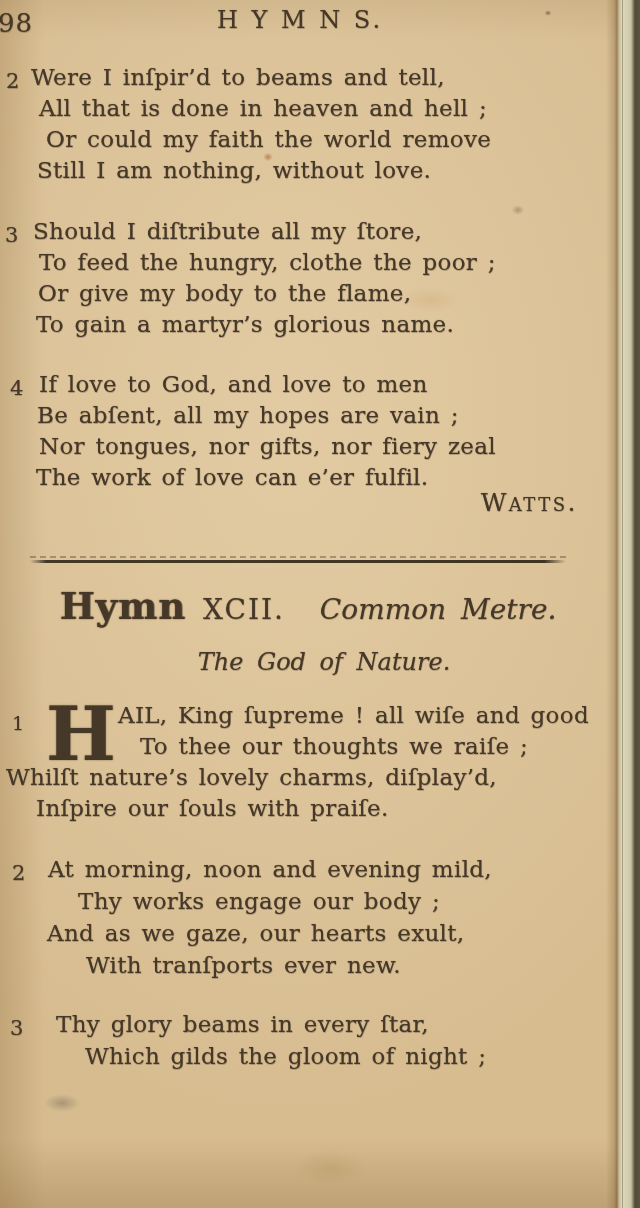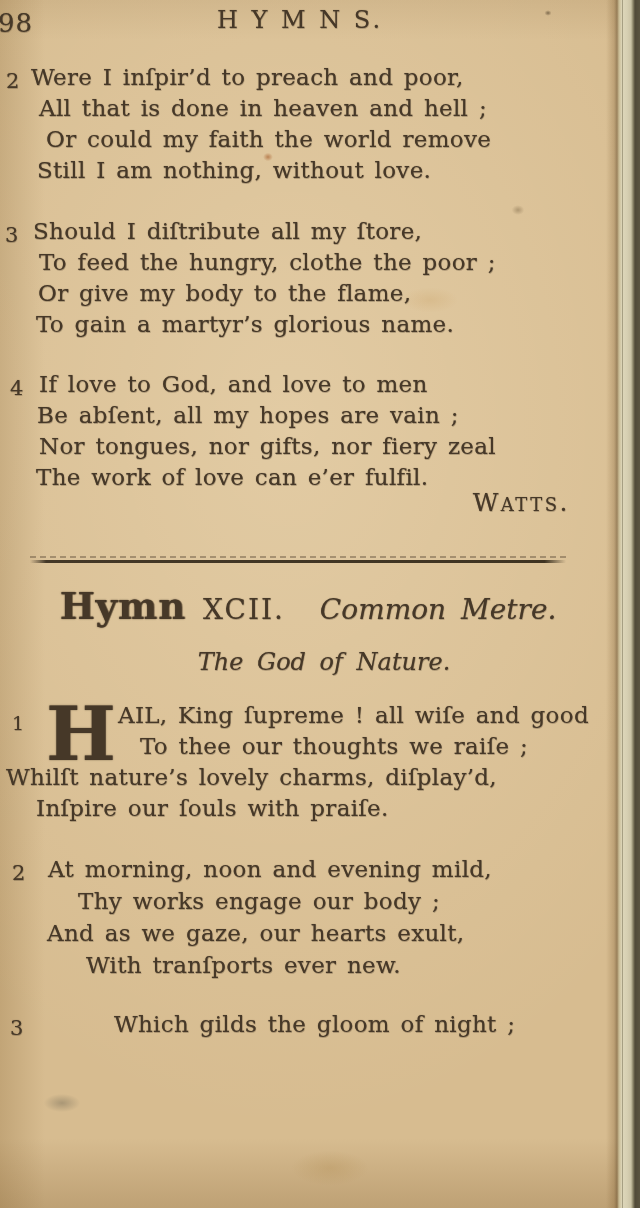--- a/index.html
+++ b/index.html
@@ -25,21 +25,21 @@
   .ink{
     color:#463828;
     text-shadow:0 0 1px rgba(70,56,40,.55), .5px .5px .5px rgba(70,56,40,.25);
   }
   .abs{position:absolute;}
   .page-number{left:-2px;top:8px;font-size:26px;letter-spacing:1px;}
   .running-head{left:0;top:6px;width:600px;text-align:center;font-size:24px;letter-spacing:3px;}
   .verse{position:absolute;left:0;right:46px;font-size:23px;line-height:31px;word-spacing:3px;letter-spacing:.3px;}
   .vnum{position:absolute;top:4px;font-size:21px;}
   .vline{white-space:pre;}
-  .attribution{left:0;top:488px;width:570px;text-align:right;font-variant:small-caps;
+  .attribution{left:8px;top:488px;width:570px;text-align:right;font-variant:small-caps;
     font-size:25px;letter-spacing:2.5px;}
   .divider{left:30px;top:556px;width:536px;height:5px;border-top:2px dashed rgba(70,56,39,.38);}
   .divider::after{content:"";position:absolute;left:0;right:0;top:2px;height:2.5px;
     background:linear-gradient(90deg, rgba(68,56,39,0), #443827 3%, #3f3422 96%, rgba(68,56,39,0));}
   .hymn-heading{left:0;top:584px;width:616px;text-align:center;font-size:28px;}
   .hymn-word{font-weight:bold;font-size:37px;letter-spacing:1px;
     text-shadow:0 0 1.5px rgba(60,46,30,.9), 1px 0 0 rgba(60,46,30,.5);}
   .hymn-num{margin-left:8px;letter-spacing:2px;}
   .hymn-metre{font-style:italic;margin-left:26px;word-spacing:6px;}
   .hymn-subtitle{left:11px;top:648px;width:626px;text-align:center;font-style:italic;
@@ -65,21 +65,21 @@
 <body>
 
 <div class="scan">
 
   <div class="abs ink page-number">98</div>
 
   <div class="abs ink running-head">H Y M N S.</div>
 
   <section class="verse ink" style="top:62px">
     <span class="vnum" style="left:6px">2</span>
-    <div class="vline" style="margin-left:31px">Were I inſpir’d to preach and poor,</div>
+    <div class="vline" style="margin-left:31px">Were I inſpir’d to beams and tell,</div>
     <div class="vline" style="margin-left:39px">All that is done in heaven and hell ;</div>
     <div class="vline" style="margin-left:46px">Or could my faith the world remove</div>
     <div class="vline" style="margin-left:37px">Still I am nothing, without love.</div>
   </section>
 
   <section class="verse ink" style="top:216px">
     <span class="vnum" style="left:5px">3</span>
     <div class="vline" style="margin-left:33px">Should I diſtribute all my ſtore,</div>
     <div class="vline" style="margin-left:39px">To feed the hungry, clothe the poor ;</div>
     <div class="vline" style="margin-left:38px">Or give my body to the flame,</div>
@@ -118,17 +118,18 @@
   <section class="verse ink" style="top:853px;line-height:32px">
     <span class="vnum" style="left:12px">2</span>
     <div class="vline" style="margin-left:48px">At morning, noon and evening mild,</div>
     <div class="vline" style="margin-left:78px">Thy works engage our body ;</div>
     <div class="vline" style="margin-left:47px">And as we gaze, our hearts exult,</div>
     <div class="vline" style="margin-left:86px">With tranſports ever new.</div>
   </section>
 
   <section class="verse ink" style="top:1008px;line-height:32px">
     <span class="vnum" style="left:10px">3</span>
-    <div class="vline" style="margin-left:114px">Which gilds the gloom of night ;</div>
+    <div class="vline" style="margin-left:56px">Thy glory beams in every ſtar,</div>
+    <div class="vline" style="margin-left:85px">Which gilds the gloom of night ;</div>
   </section>
 
   <div class="book-edge"></div>
 </div>
 
 </body></html>

